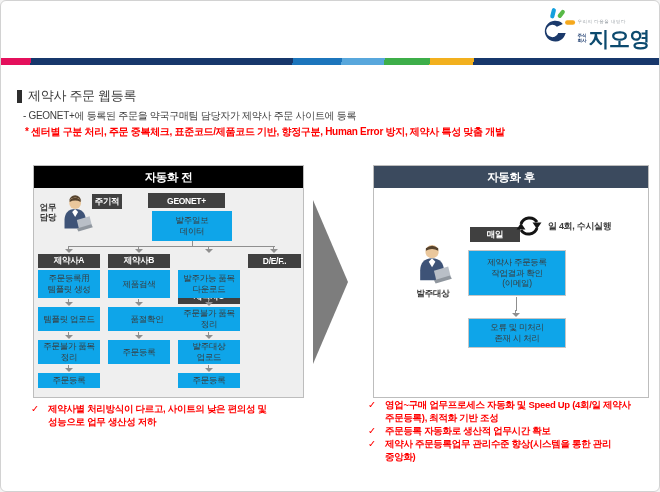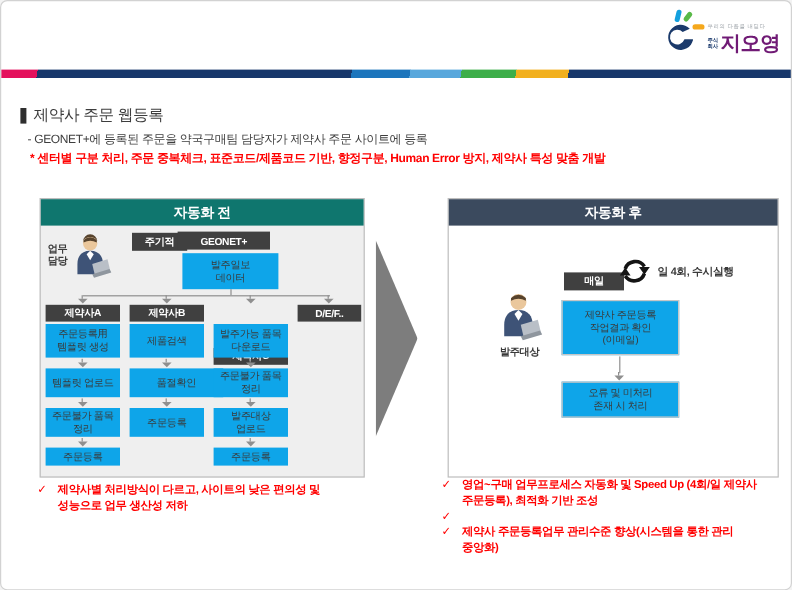--- a/index.html
+++ b/index.html
@@ -11,21 +11,21 @@
   }
   .abs { position:absolute; }
   .ml { white-space:pre-line; }
 
   
   .logo { right:9px; top:6px; display:flex; align-items:flex-start; }
   .logo-text { margin-left:2px; margin-top:12px; }
   .logo-tagline { font-size:4.5px; color:#9aa0a6; letter-spacing:.5px; margin-bottom:1px; }
   .logo-main { display:flex; align-items:center; }
   .logo-prefix { font-size:4.5px; line-height:1.1; color:#17376b; font-weight:bold; margin-right:2px; white-space:pre-line; }
-  .logo-name { font-size:17px; font-weight:bold; color:#701a75; letter-spacing:-.5px;text-align:center; }
+  .logo-name { font-size:21px; font-weight:bold; color:#0c4a6e; letter-spacing:-.5px;text-align:center; }
 
   
   .colorbar {
     left:0; top:57px; width:660px; height:7px;
     background:linear-gradient(100deg,
       #e4105c 0 30px, #17376b 30px 288px, #1c75bc 288px 336px,
       #58a7dc 336px 378px, #3dae49 378px 423px, #f2b01e 423px 466px,
       #17376b 466px 100%);
   }
 
@@ -33,21 +33,21 @@
   .title-bullet { left:16px; top:89px; width:5px; height:13px; background:#2e2e2e; }
   .page-title { left:27px; top:86px; font-size:13px; font-weight:normal; color:#3d3d3d; letter-spacing:-.3px; }
   .page-subtitle { left:22px; top:108px; font-size:10px; color:#3d3d3d; letter-spacing:-.3px; }
   .page-note { left:24px; top:124px; font-size:10px; font-weight:bold; color:#ff0000; letter-spacing:-.3px; }
 
   
   .panel { position:absolute; border:1px solid #bdbdbd; background:#fff; }
   .panel-header { height:22px; display:flex; align-items:center; justify-content:center;
     color:#fff; font-weight:bold; font-size:11.5px; letter-spacing:-.3px; }
   .panel-before { left:32px; top:164px; width:271px; height:233px; background:#efefef; }
-  .panel-before .panel-header { background:#0f766e; }
+  .panel-before .panel-header { background:#000000; }
   .panel-after { left:372px; top:164px; width:276px; height:233px; background:#ffffff; }
   .panel-after .panel-header { background:#3b4a5e; }
 
   .darkbox { position:absolute; background:#404040; color:#fff; font-weight:bold;
     display:flex; align-items:center; justify-content:center; font-size:8.5px; letter-spacing:-.3px; }
   .graybox { position:absolute; background:#0ea5e9; color:#3a3a3a;
     display:flex; align-items:center; justify-content:center; text-align:center;
     font-size:8.5px; line-height:1.25; letter-spacing:-.3px; white-space:pre-line; }
   .panel-after .graybox { border:1px solid #c6c6c6; }
 
@@ -111,21 +111,21 @@
         <circle cx="19" cy="10" r="7" fill="#eac79c"></circle>
         <path d="M12 8 a7 7 0 0 1 14 0 l0 -1 a9 9 0 0 0 -14 0 z" fill="#57432d"></path>
         <path d="M12.5 6.5 Q19 1 25.5 6.5 L25.5 9 Q19 5.5 12.5 9 Z" fill="#57432d"></path>
         <path d="M19 17 c-8.5 0 -12.5 5.5 -12.5 13 l0 10 25 0 0 -10 c0 -7.5 -4 -13 -12.5 -13 z" fill="#3e5377"></path>
         <path d="M19 17 l-3.5 3.5 3.5 6 3.5 -6 z" fill="#ffffff"></path>
         <path d="M21 30 l15 -4.5 2.5 10.5 -15 4.5 z" fill="#b9bfc7"></path>
         <path d="M21 40 l17 -5 1.8 3.5 -17 5 z" fill="#8f969e"></path>
       </svg>
     </span>
 
-    <div class="darkbox" style="left:76px; top:28px; width:46px; height:15px;">주기적</div>
+    <div class="darkbox" style="left:58px; top:28px; width:30px; height:15px;">주기적</div>
     <div class="darkbox" style="left:114px; top:27px; width:77px; height:15px;">GEONET+</div>
     <div class="graybox" style="left:118px; top:45px; width:80px; height:30px;">발주일보
 데이터</div>
 
     <div class="vline" style="left:158px; top:75px; width:1px; height:5px;"></div>
     <div class="hline" style="left:35px; top:80px; width:206px; height:1px;"></div>
     <div class="varrow" style="left:31px; top:80px;"></div>
     <div class="varrow" style="left:101px; top:80px;"></div>
     <div class="varrow" style="left:171px; top:80px;"></div>
     <div class="varrow" style="left:236px; top:80px;"></div>
@@ -206,20 +206,21 @@
 성능으로 업무 생산성 저하</span>
   </div>
 
   <div class="note ml" style="left:367px; top:397px; width:288px;">
     <span class="chk">✓</span>
     <span class="ml">영업~구매 업무프로세스 자동화 및 Speed Up (4회/일 제약사
 주문등록), 최적화 기반 조성</span>
   </div>
   <div class="note ml" style="left:367px; top:423px; width:288px;">
     <span class="chk">✓</span>
+    <span class="ml">주문등록 자동화로 생산적 업무시간 확보</span>
   </div>
   <div class="note ml" style="left:367px; top:436px; width:288px;">
     <span class="chk">✓</span>
     <span class="ml">제약사 주문등록업무 관리수준 향상(시스템을 통한 관리
 중앙화)</span>
   </div>
 
 </div>
 
 </body></html>

